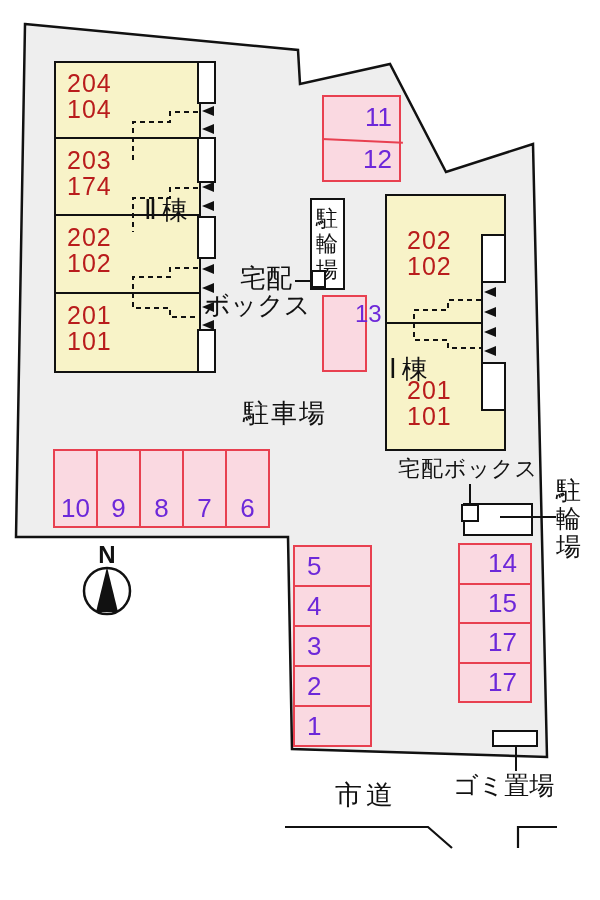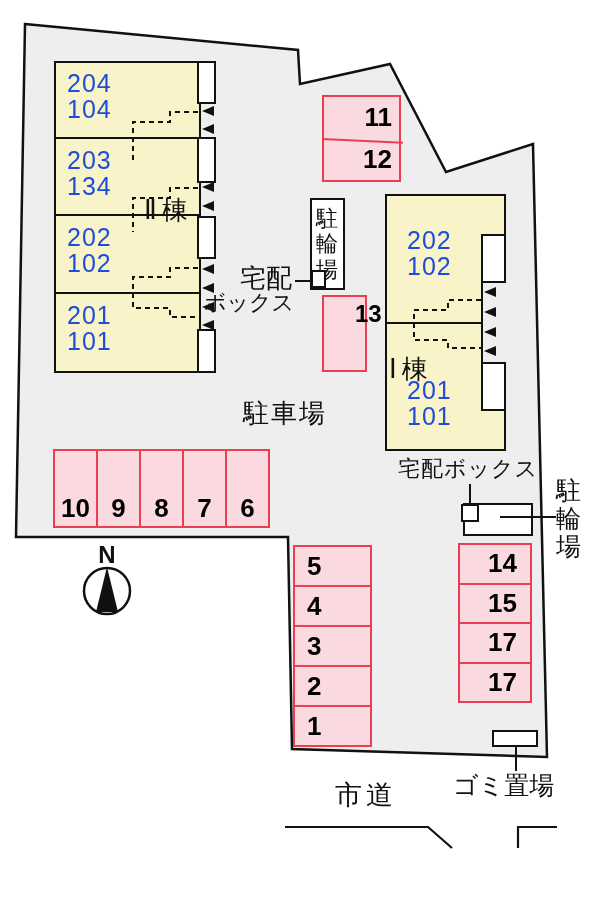--- a/index.html
+++ b/index.html
@@ -1,25 +1,25 @@
 <!DOCTYPE html>
 <html style="--parking-fill: #fad9e1; --parking-border: #e84050; --building-fill: #f8f3c8; --plot-fill: #eeeeee; --line: #111111;"><head>
 <meta charset="utf-8">
 <style>
   html,body{margin:0;padding:0;}
   body{font-family:"Liberation Sans","DejaVu Sans",sans-serif;background:#fff;}
   #stage{position:relative;width:600px;height:900px;background:#fff;overflow:hidden;}
   #stage svg{position:absolute;left:0;top:0;}
   .lbl{position:absolute;color:#111;white-space:nowrap;z-index:5;}
   .vtext{width:1.05em;word-break:break-all;line-height:1.12;white-space:normal;}
-  .unit{position:absolute;font-size:25px;line-height:1.05;letter-spacing:1px;color:#1d4ed8;z-index:5;text-align:right;}
+  .unit{position:absolute;font-size:25px;line-height:1.05;letter-spacing:1px;color:#b91c1c;z-index:5;text-align:right;}
   .bname{font-size:26px;letter-spacing:5px;}
   
   .pgroup{position:absolute;box-sizing:border-box;background:var(--parking-fill,#fad9e1);border:2px solid var(--parking-border,#e84050);z-index:2;display:flex;}
-  .pcell{box-sizing:border-box;display:flex;color:#000000;font-size:26px;font-weight:700;}
+  .pcell{box-sizing:border-box;display:flex;color:#6d28d9;font-size:26px;font-weight:400;}
   .row-group{flex-direction:row;}
   .row-group .pcell{flex:1;align-items:flex-end;justify-content:center;padding-bottom:2px;}
   .row-group .pcell + .pcell{border-left:2px solid var(--parking-border,#e84050);}
   .col-group{flex-direction:column;}
   .col-group .pcell{flex:1;align-items:center;}
   .col-group .pcell + .pcell{border-top:2px solid var(--parking-border,#e84050);}
   .col-left .pcell{justify-content:flex-start;padding-left:12px;}
   .col-right .pcell{justify-content:flex-end;padding-right:13px;}
   .pair-group{flex-direction:column;}
   .pair-group .pcell{flex:1;align-items:center;justify-content:flex-end;padding-right:7px;}
@@ -140,21 +140,21 @@
       <path d="M557,827 H518 V848"></path>
     </g>
   </svg>
 
   <div class="unit" style="left:67px;top:70px;">
     <div>204</div>
       <div>104</div>
   </div>
   <div class="unit" style="left:67px;top:147px;">
     <div>203</div>
-      <div>134</div>
+      <div>174</div>
   </div>
   <div class="unit" style="left:67px;top:224px;">
     <div>202</div>
       <div>102</div>
   </div>
   <div class="unit" style="left:67px;top:302px;">
     <div>201</div>
       <div>101</div>
   </div>
   <div class="lbl bname" style="left:144px;top:157px;margin-top:36px;">Ⅱ棟</div>
@@ -165,21 +165,21 @@
   </div>
   <div class="lbl bname" style="left:389px;top:352px;">Ⅰ棟</div>
   <div class="unit" style="left:407px;top:377px;">
     <div>201</div>
       <div>101</div>
   </div>
 
   <div class="lbl" style="left:243px;top:396px;font-size:26px;letter-spacing:2px;">駐車場</div>
 
   <div class="lbl" style="left:240px;top:261px;font-size:26px;">宅配</div>
-  <div class="lbl" style="left:204px;top:288px;font-size:22px;">ボックス</div>
+  <div class="lbl" style="left:204px;top:288px;font-size:26px;">ボックス</div>
 
   <div class="lbl" style="left:398px;top:454px;font-size:22px;letter-spacing:1px;">宅配ボックス</div>
 
   <div class="lbl vtext" style="left:556px;top:476px;font-size:25px;">駐輪場</div>
 
   <div class="lbl" style="left:453px;top:769px;font-size:25px;">ゴミ置場</div>
   <div class="lbl" style="left:335px;top:777px;font-size:27px;letter-spacing:4px;">市道</div>
 
   <div class="lbl" style="left:94px;top:541px;width:26px;text-align:center;font-size:24px;font-weight:600;">N</div>
 

